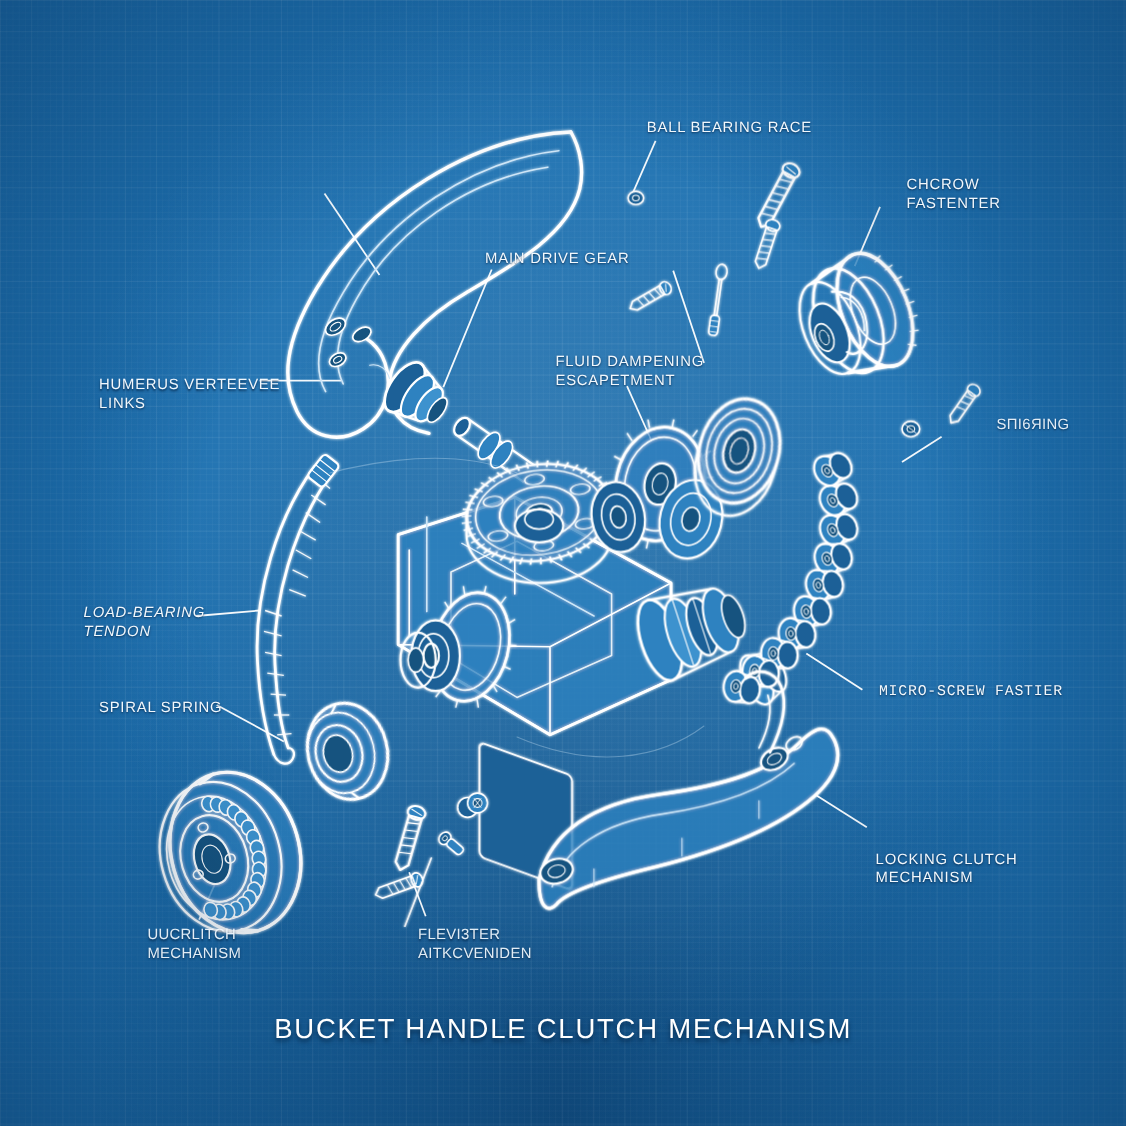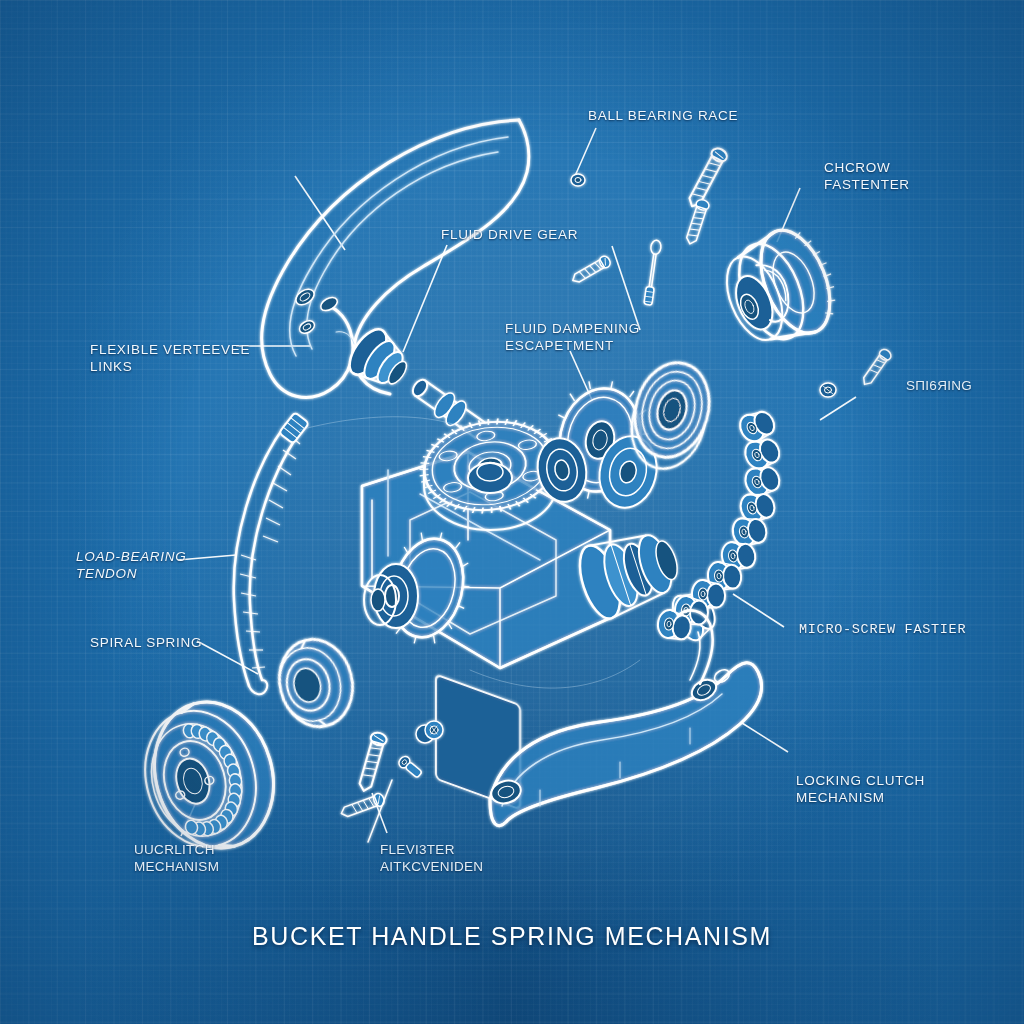--- a/index.html
+++ b/index.html
@@ -611,34 +611,34 @@
     </g>
 
     <g opacity="0.35">
       <path class="ln w1 soft" d="M300 430 C300 430 400 400 470 430"></path>
       <path class="ln w1 soft" d="M470 670 C540 700 600 690 640 660"></path>
     </g>
   </svg>
 
   <div id="vignette"></div>
 
-  <div class="lbl" style="left:90px;top:341px;"><span>FLEXIBLE VERTEEVEE
+  <div class="lbl" style="left:90px;top:341px;"><span>HUMERUS VERTEEVEE
 LINKS</span></div>
-  <div class="lbl" style="left:441px;top:226px;"><span>FLUID DRIVE GEAR</span></div>
+  <div class="lbl" style="left:441px;top:226px;"><span>MAIN DRIVE GEAR</span></div>
   <div class="lbl" style="left:568px;top:107px;padding-left:20px;"><span>BALL BEARING RACE</span></div>
   <div class="lbl" style="left:824px;top:159px;"><span>CHCROW
 FASTENTER</span></div>
   <div class="lbl" style="left:505px;top:320px;"><span>FLUID DAMPENING
 ESCAPETMENT</span></div>
   <div class="lbl garb" style="left:862px;top:377px;"><span>SПI6ЯING</span></div>
   <div class="lbl" style="left:76px;top:548px;font-style:italic;"><span>LOAD-BEARING
 TENDON</span></div>
   <div class="lbl" style="left:90px;top:634px;"><span>SPIRAL SPRING</span></div>
   <div class="lbl" style="left:799px;top:621px;font-family:Liberation Mono, monospace;"><span>MICRO-SCREW FASTIER</span></div>
   <div class="lbl" style="left:796px;top:748px;margin-top:24px;"><span>LOCKING CLUTCH
 MECHANISM</span></div>
   <div class="lbl garb" style="left:90px;top:841px;"><span>UUCRLITCH
 MECHANISM</span></div>
   <div class="lbl garb" style="left:336px;top:841px;"><span>FLEVI3TER
 AITKCVENIDEN</span></div>
 
-  <div id="title">BUCKET HANDLE SPRING MECHANISM</div>
+  <div id="title">BUCKET HANDLE CLUTCH MECHANISM</div>
 </div>
 
 </body></html>

